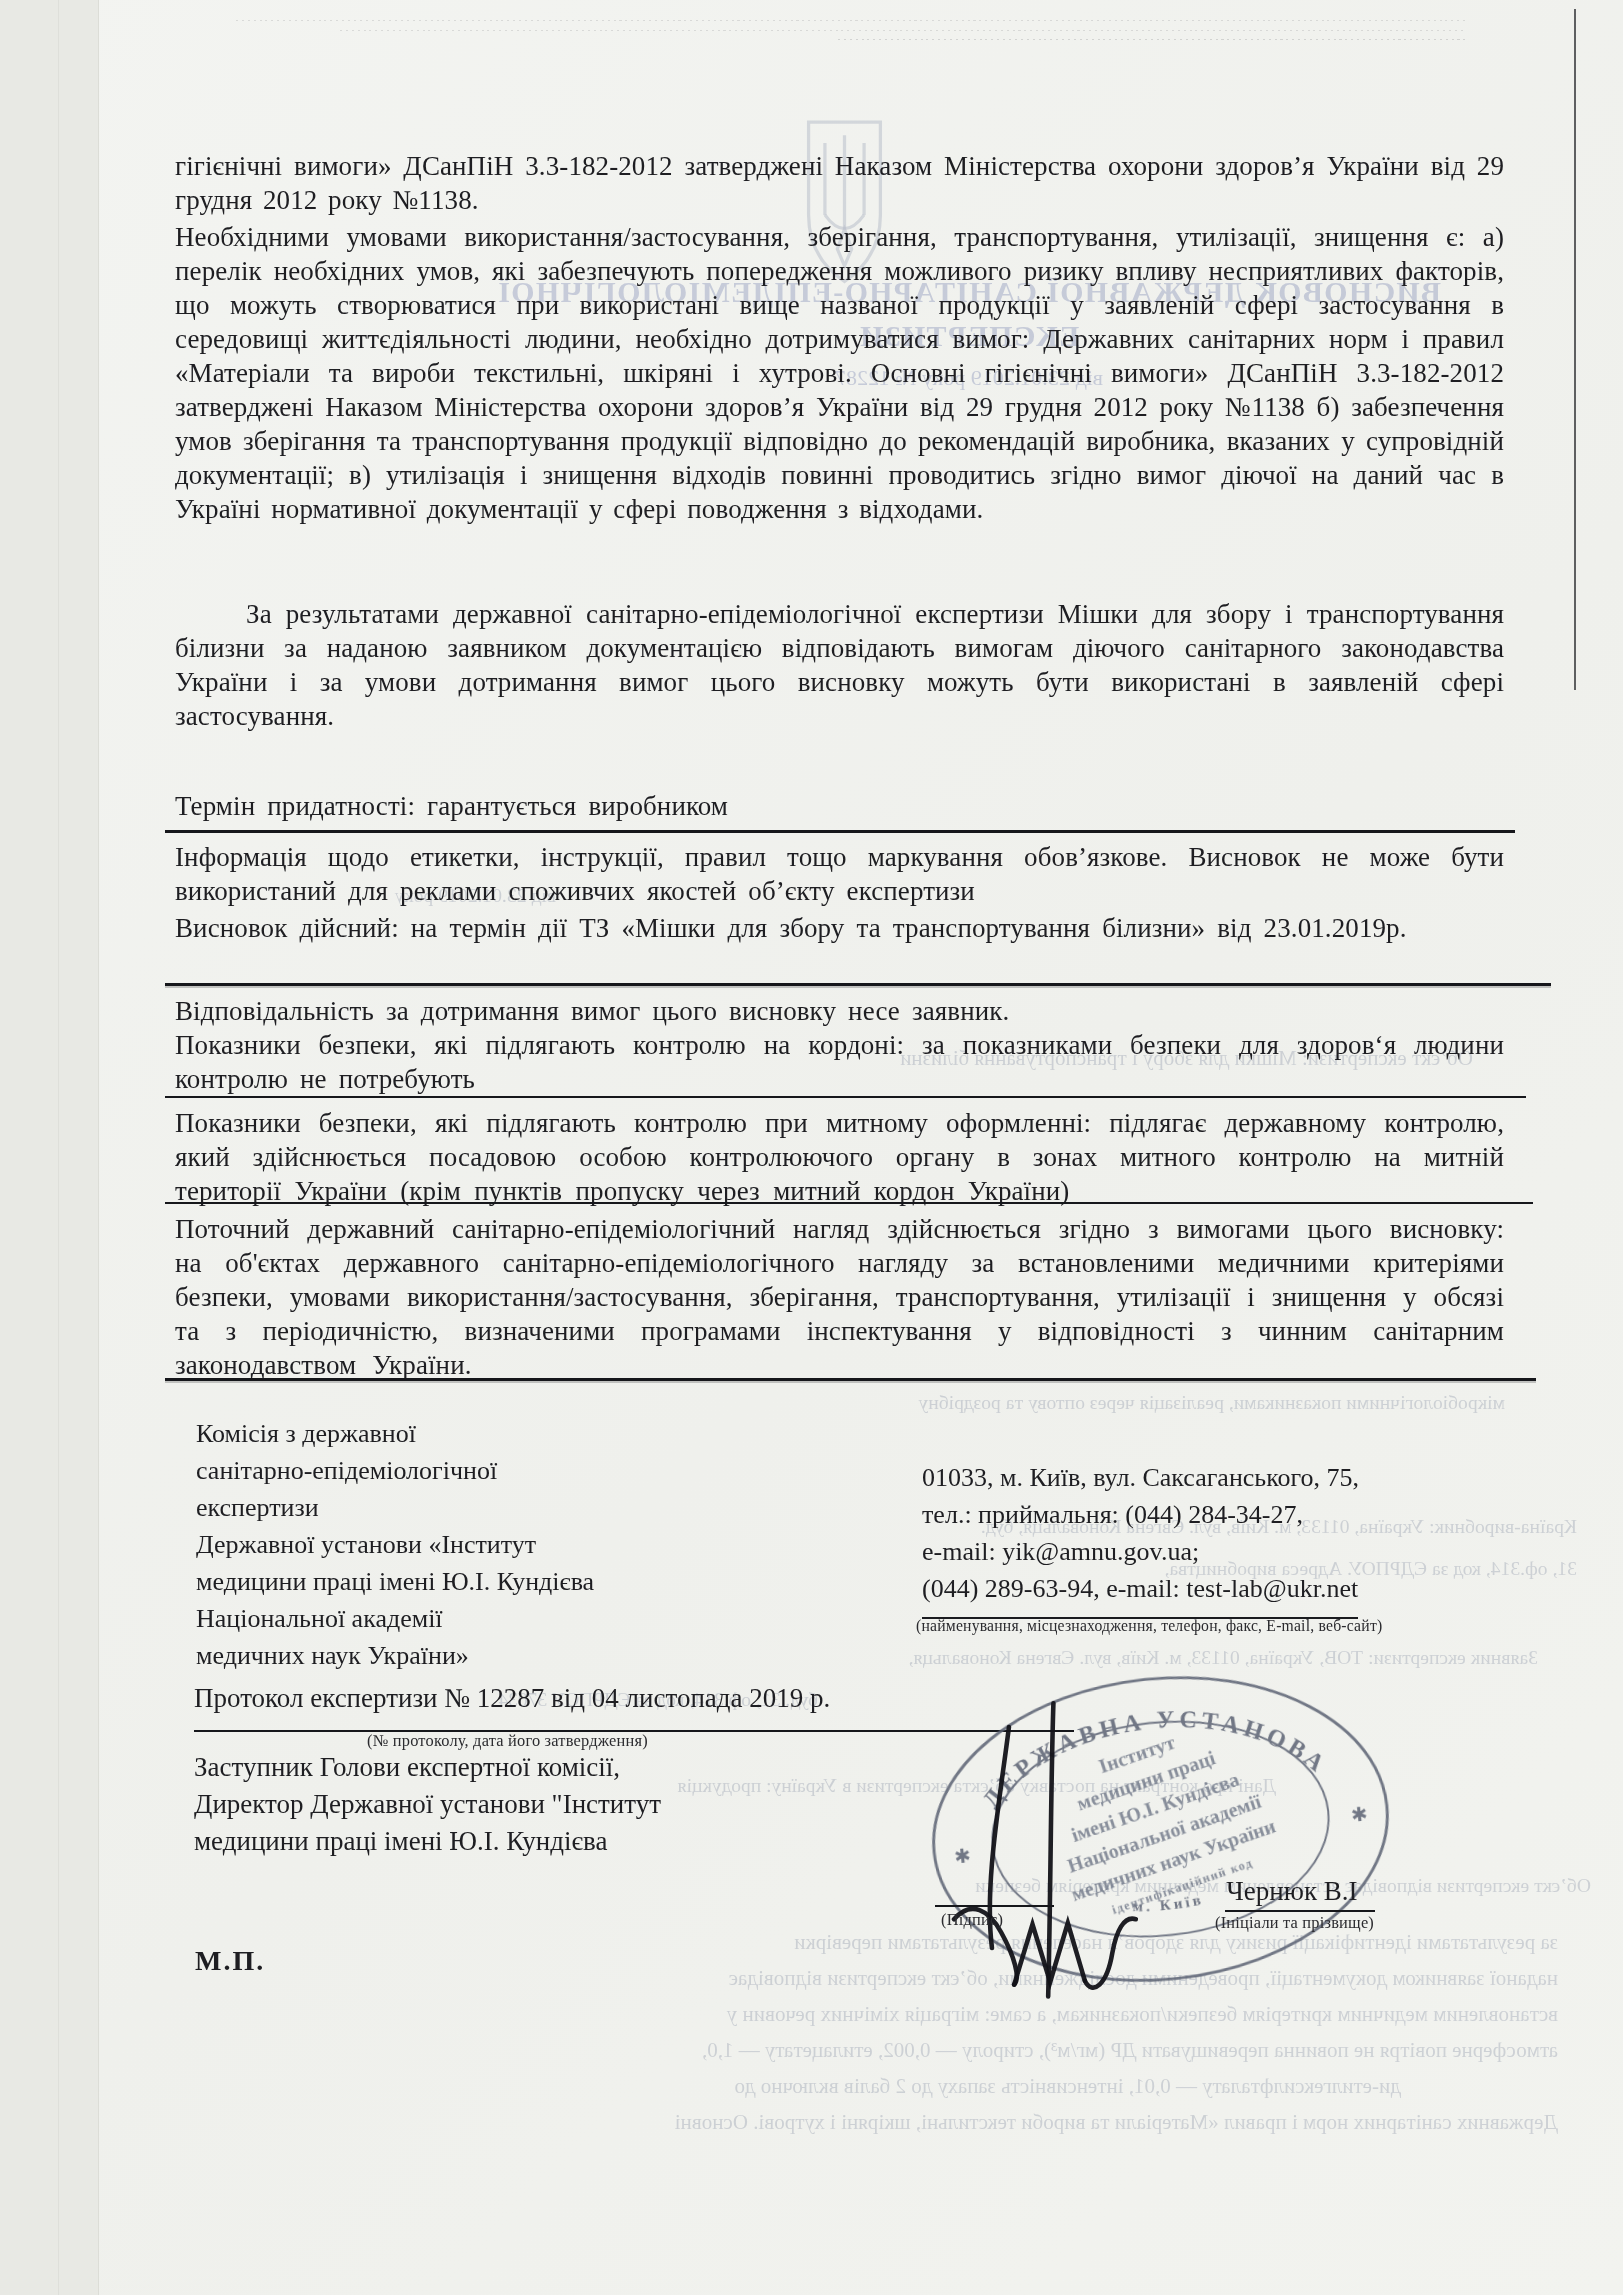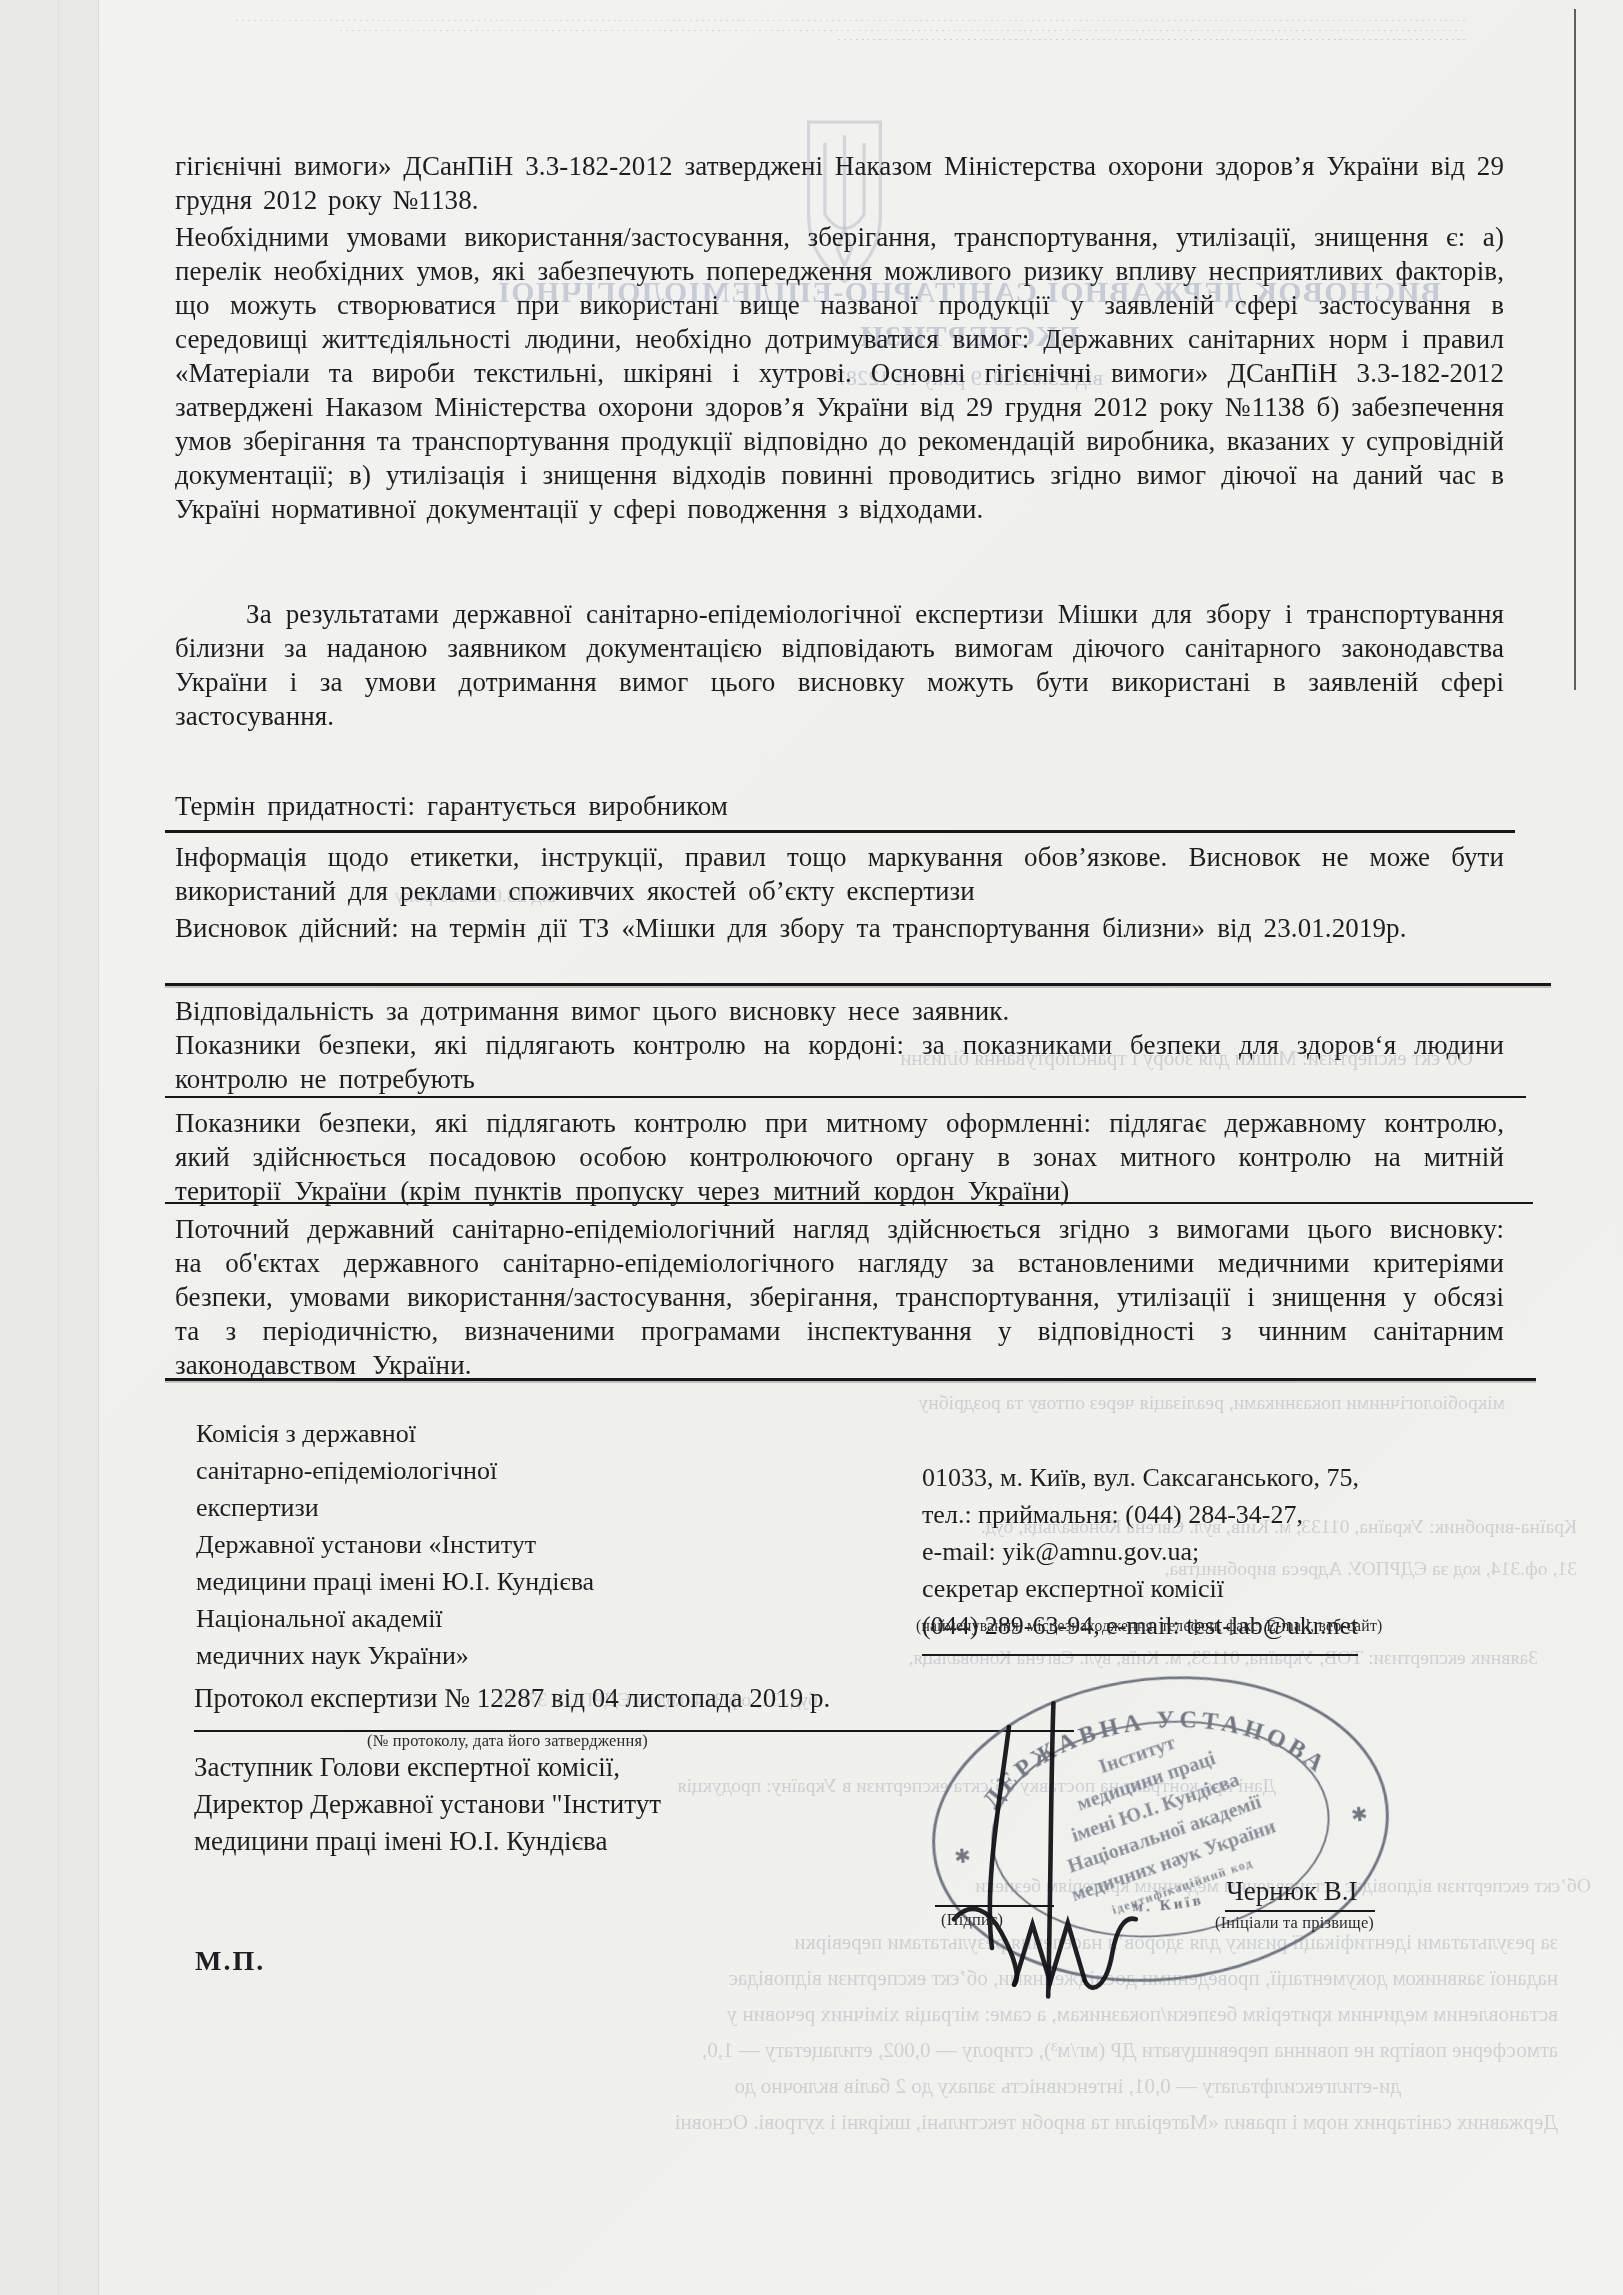--- a/index.html
+++ b/index.html
@@ -113,21 +113,21 @@
 
   <div class="org-block" style="left:196px;top:1415px;width:537px;">
       <div class="org-line">Комісія з державної</div>
       <div class="org-line">санітарно-епідеміологічної</div>
       <div class="org-line">експертизи</div>
       <div class="org-line">Державної установи «Інститут</div>
       <div class="org-line">медицини праці імені Ю.І. Кундієва</div>
       <div class="org-line">Національної академії</div>
       <div class="org-line">медичних наук України»</div>
     </div>
-  <div class="org-block contact-block" style="left:922px;top:1415px;width:655px;margin-top:44px;"><div class="org-line">01033, м. Київ, вул. Саксаганського, 75,</div><div class="org-line">тел.: приймальня: (044) 284-34-27,</div><div class="org-line">e-mail: yik@amnu.gov.ua;</div><div class="org-line">секретар експертної комісії</div><div class="org-line">(044) 289-63-94, e-mail: test-lab@ukr.net</div></div>
+  <div class="org-block contact-block" style="left:922px;top:1415px;width:655px;margin-top:44px;"><div class="org-line">01033, м. Київ, вул. Саксаганського, 75,</div><div class="org-line">тел.: приймальня: (044) 284-34-27,</div><div class="org-line">e-mail: yik@amnu.gov.ua;</div><div class="org-line">(044) 289-63-94, e-mail: test-lab@ukr.net</div></div>
   <div class="caption" style="left:916px;top:1617px;font-size:15.7px;">(найменування, місцезнаходження, телефон, факс, E-mail, веб-сайт)</div>
 
   <div class="protocol">
     <span>Протокол експертизи  № 12287 від 04 листопада 2019 р.</span>
   </div>
   <div class="caption" style="left:367px;top:1731px;">(№ протоколу, дата його затвердження)</div>
 
   <div class="signatory">
       <div class="org-line">Заступник Голови експертної комісії,</div>
       <div class="org-line">Директор Державної установи "Інститут</div>

